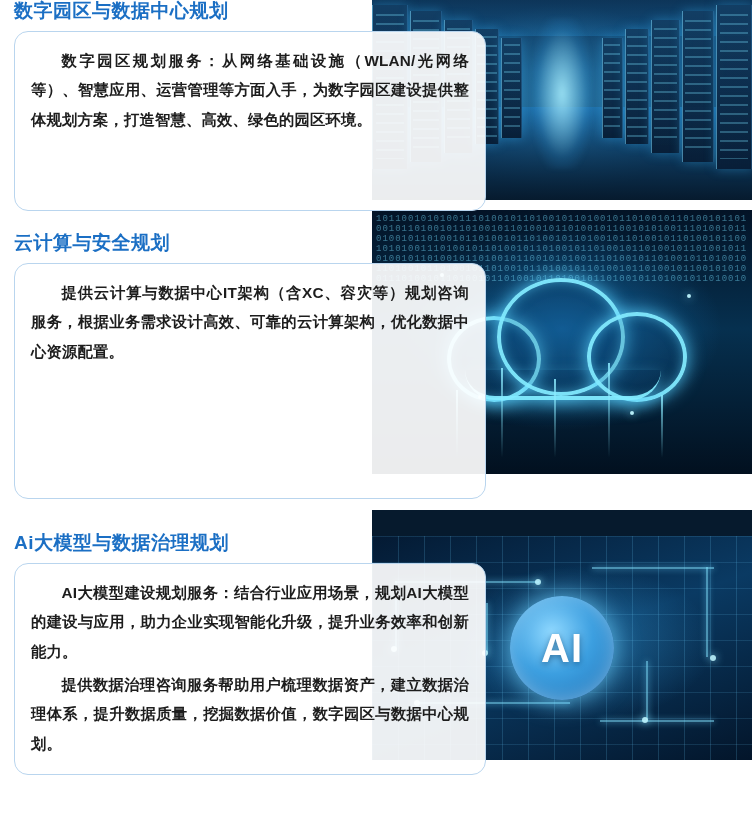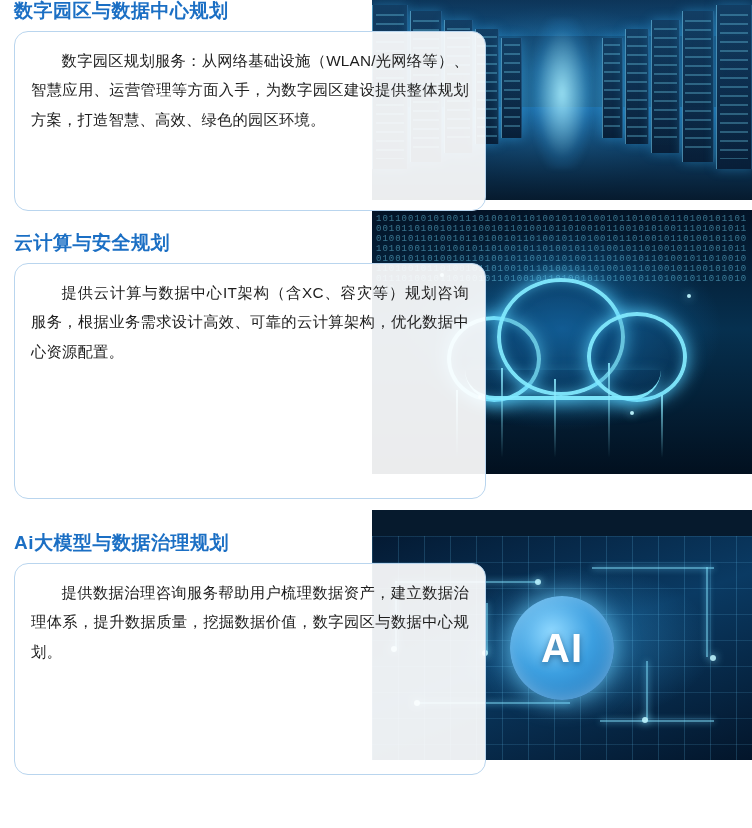--- a/index.html
+++ b/index.html
@@ -42,20 +42,21 @@
 
   
   .text-card {
     position: relative;
     box-sizing: border-box;
     border: 1px solid #b9d5ee;
     border-radius: 14px;
     background: rgba(255,255,255,0.92);
     padding: 14px 16px 14px 16px;
     z-index: 3;
+    font-weight: bold;
   }
   .para {
     font-size: 15.3px;
     line-height: 1.92;
     color: #1d1d1d;
     text-indent: 2em;
     margin: 0;
     letter-spacing: 0.2px;
     text-align: justify;
   }
@@ -303,18 +304,19 @@
         <div class="pad" style="left:11%; top:73%;"></div>
         <div class="pad" style="left:71%; top:81%;"></div>
         <div class="pad" style="left:29%; top:51%;"></div>
         <div class="ai-badge">AI</div>
       </div>
     </div>
 
     <h2 class="section-title">Ai大模型与数据治理规划</h2>
     <div class="section-body">
       <div class="text-card">
+        <p class="para">AI大模型建设规划服务：结合行业应用场景，规划AI大模型的建设与应用，助力企业实现智能化升级，提升业务效率和创新能力。</p>
         <p class="para">提供数据治理咨询服务帮助用户梳理数据资产，建立数据治理体系，提升数据质量，挖掘数据价值，数字园区与数据中心规划。</p>
       </div>
     </div>
   </div>
 
 </div>
 
 </body></html>

